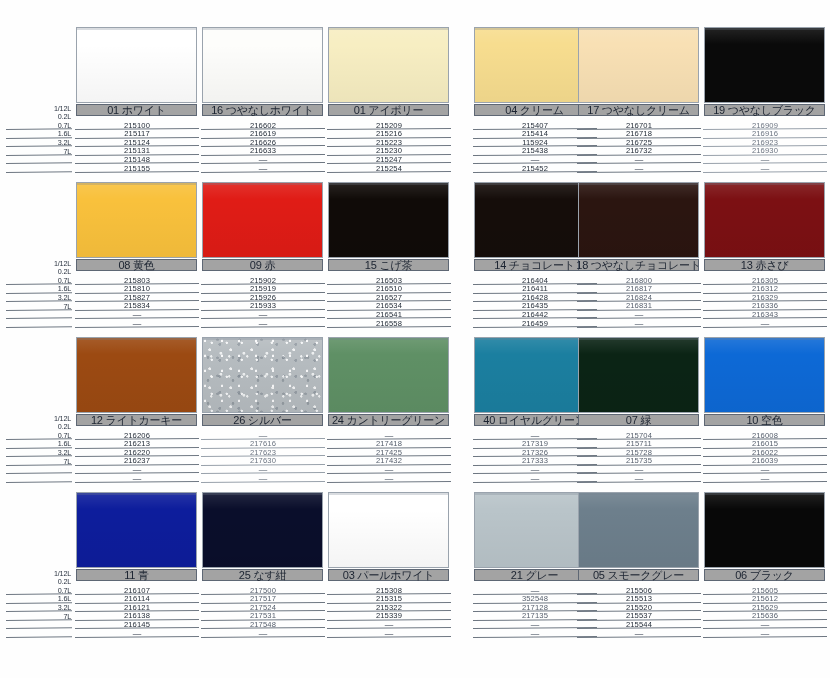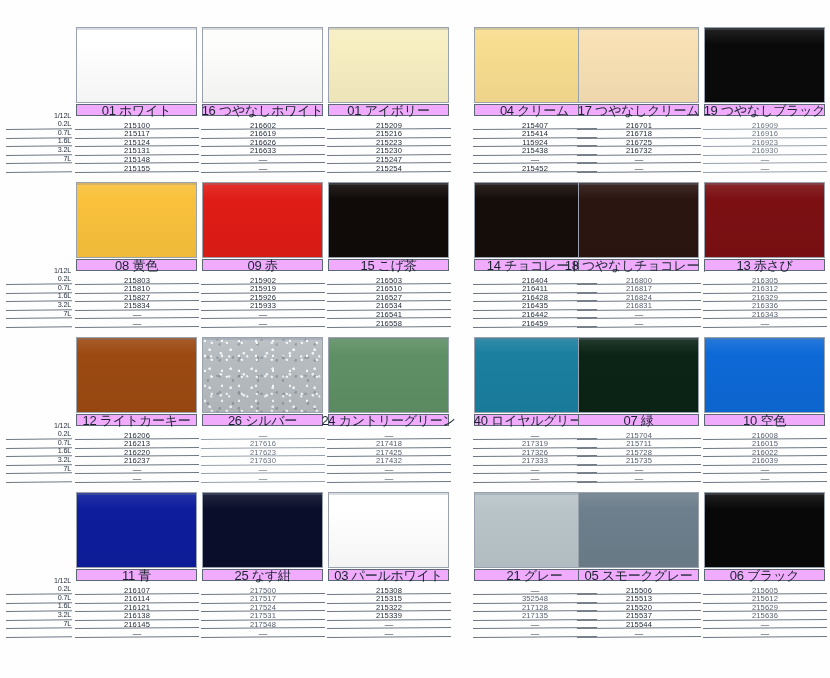--- a/index.html
+++ b/index.html
@@ -55,21 +55,21 @@
     bottom: 0.5px;
     width: 66px;
     height: 0;
     border-bottom: 1px solid #6e7782;
     transform: rotate(-0.7deg);
     transform-origin: left bottom;
   }
   .volume-label {
     position: absolute;
     right: 1px;
-    bottom: 11px;
+    bottom: 18px;
     font-size: 7.2px;
     line-height: 8px;
     letter-spacing: -0.2px;
     color: #2a3340;
     white-space: nowrap;
   }
 
   
   .swatch-col {
     position: absolute;
@@ -125,25 +125,25 @@
   }
 
   .swatch-name {
     position: absolute;
     left: 0;
     top: 82px;
     width: 121px;
     height: 12px;
     border: 1px solid #5e6774;
     box-sizing: border-box;
-    background: #f0abfc;
+    background: #a3a3a3;
     display: flex;
     align-items: center;
     justify-content: center;
-    font-size: 13px;
+    font-size: 11px;
     line-height: 9px;
     letter-spacing: -0.25px;
     white-space: nowrap;
     color: #1b2330;
   }
 
   .code-stack {
     position: absolute;
     left: -1px;
     top: 100px;

